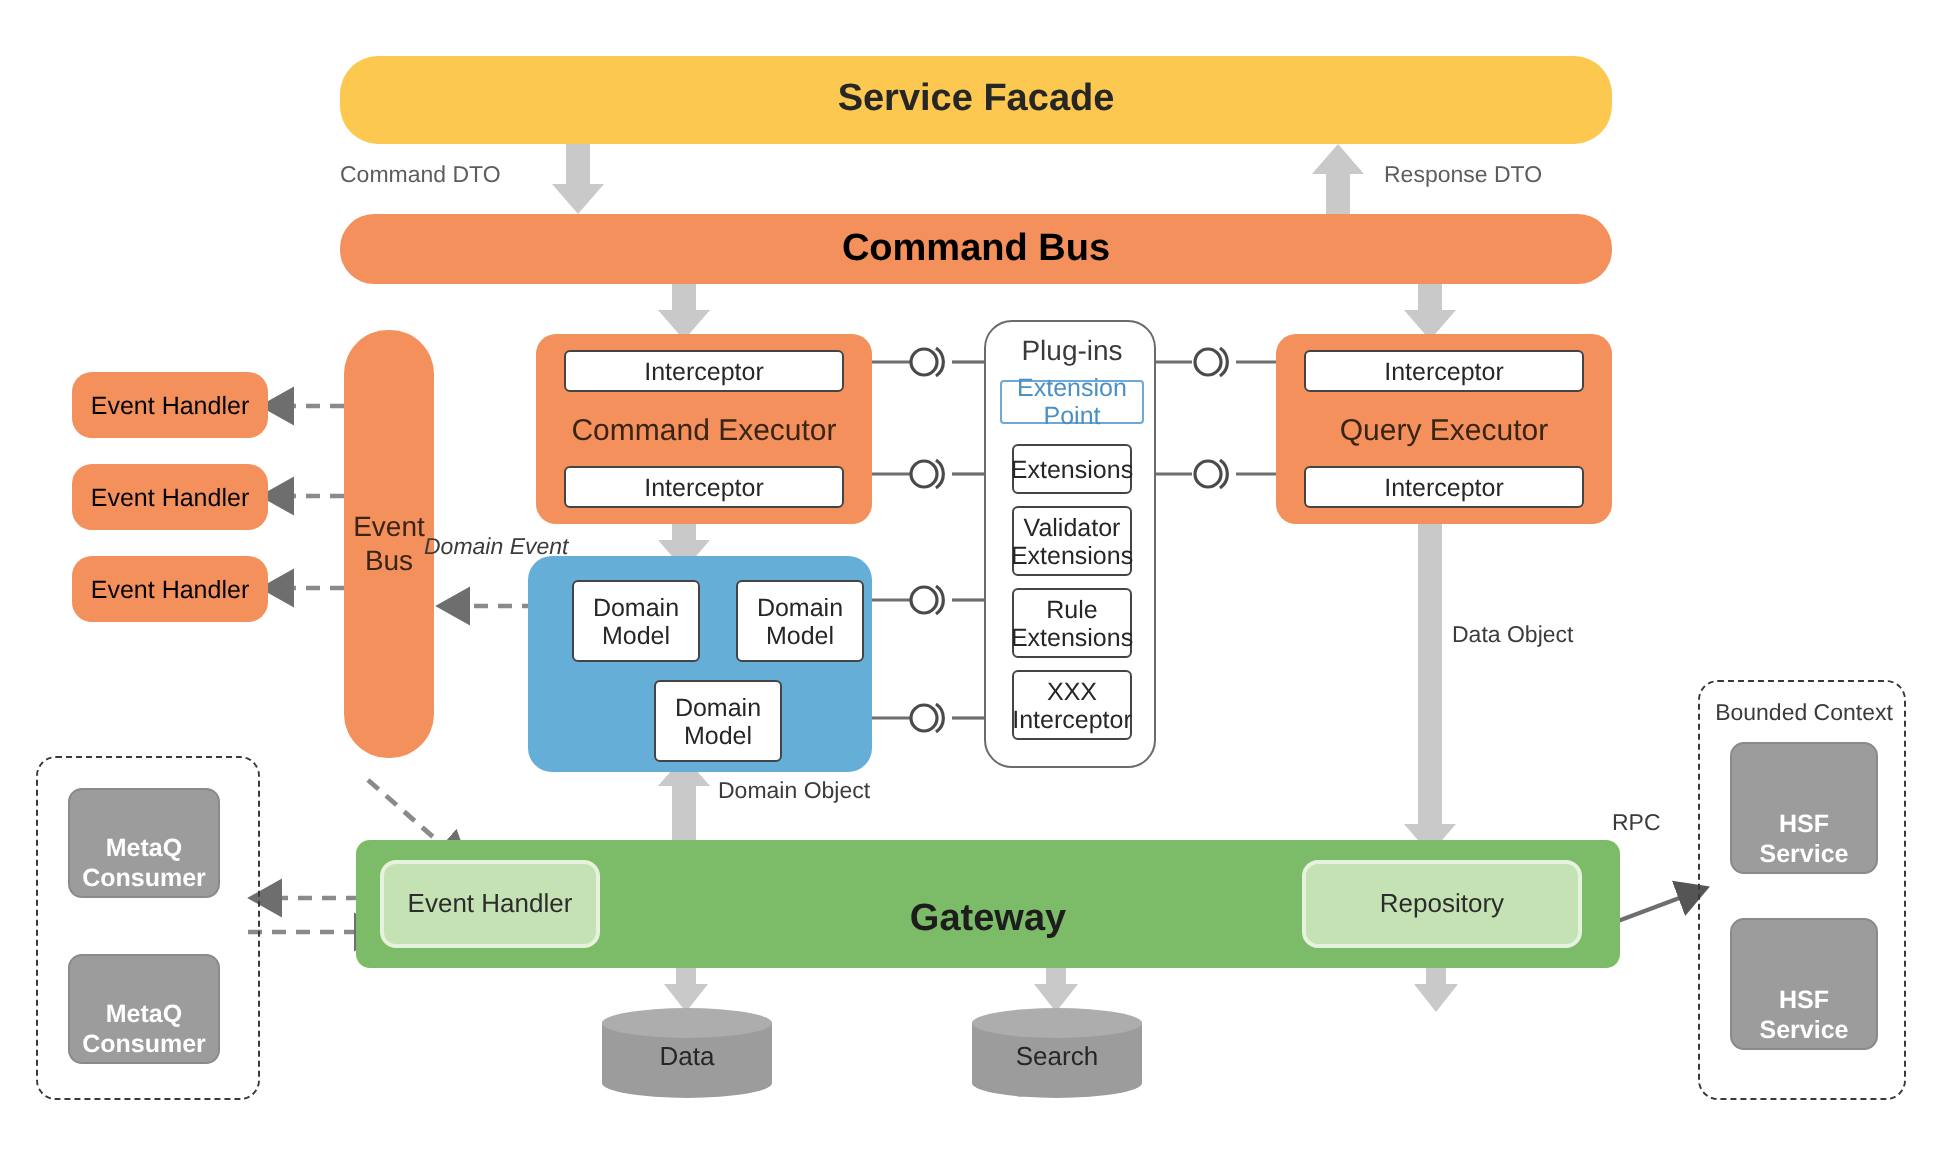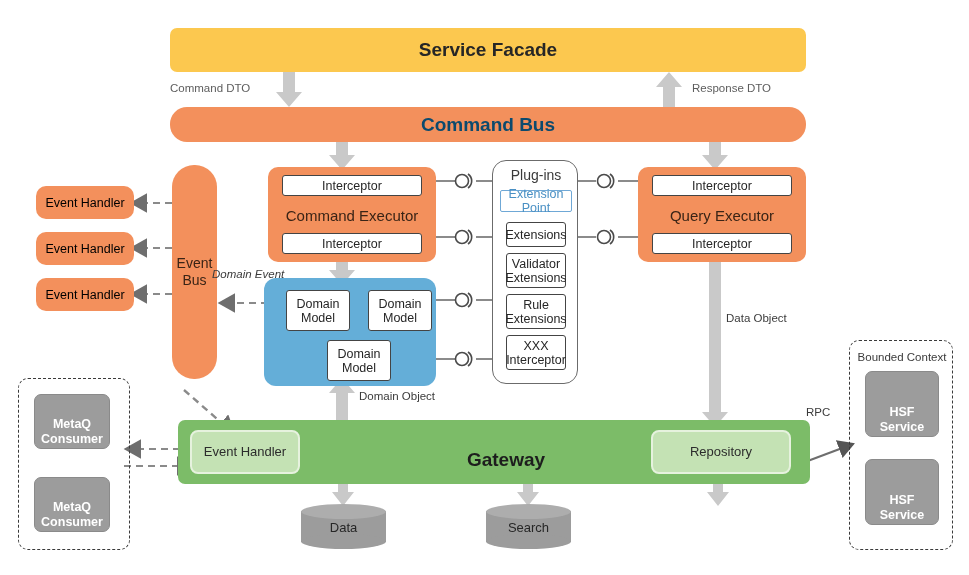--- a/index.html
+++ b/index.html
@@ -2,22 +2,22 @@
 <html><head>
 <meta charset="utf-8">
 <style>
   html,body{margin:0;padding:0;background:#ffffff;}
   body{font-family:"Liberation Sans","DejaVu Sans",sans-serif;}
   #stage{position:relative;width:969px;height:575px;overflow:hidden;background:#fff;}
   .abs{position:absolute;box-sizing:border-box;}
   .bx{display:flex;align-items:center;justify-content:center;text-align:center;line-height:1.12;}
 
   
-  .yellow{background:#FCC84F;border-radius:7px;color:#262626;font-size:19px;font-weight:bold;text-align:right;}
-  .orange-bar{background:#F3905C;border-radius:17px;color:#0c4a6e;font-size:19px;font-weight:bold;}
+  .yellow{background:#FCC84F;border-radius:19px;color:#262626;font-size:19px;font-weight:bold;text-align:right;}
+  .orange-bar{background:#F3905C;border-radius:17px;color:#000000;font-size:19px;font-weight:bold;}
   .orange-rnd{background:#F3905C;border-radius:10px;}
   .blue{background:#64AED8;border-radius:12px;}
   .green{background:#7CBC68;border-radius:7px;}
   .greenlt{background:#C4E2B4;border:2px solid #E6F2DE;border-radius:8px;color:#2c2c2c;font-size:13px;}
   .whitebox{background:#ffffff;border:1.6px solid #444;border-radius:3px;color:#262626;font-size:12.5px;}
   .plugwrap{background:#ffffff;border:1.8px solid #6b6b6b;border-radius:14px;}
   .extpoint{background:#ffffff;border:1.6px solid #6FA8D6;border-radius:2px;color:#4A90C4;font-size:12.5px;}
   .grayblk{background:#9C9C9C;border:1px solid #8a8a8a;border-radius:7px;color:#fff;font-size:12.5px;font-weight:bold;align-items:flex-end;}
   .dashbox{border:1.7px dashed #3a3a3a;border-radius:10px;background:transparent;}
   .lbl{color:#5d5d5d;font-size:11.5px;white-space:nowrap;}
@@ -235,21 +235,21 @@
     </div>
     <div class="abs bx whitebox" style="left:63px;top:62px;width:64px;height:41px;">
       <span>Domain Model</span>
     </div>
   </div>
   <div class="abs lbl-dk" style="left:359px;top:390px;">Domain Object</div>
 
   <div class="abs lbl-dk" style="left:726px;top:312px;">Data Object</div>
 
   <div class="abs green" style="left:178px;top:420px;width:632px;height:64px;">
-    <div class="abs bx" style="left:12px;top:0;width:632px;height:80px;color:#1d1d1d;font-size:19px;font-weight:bold;">Gateway</div>
+    <div class="abs bx" style="left:0;top:0;width:632px;height:80px;color:#1d1d1d;font-size:19px;font-weight:bold;">Gateway</div>
     <div class="abs bx greenlt" style="left:12px;top:10px;width:110px;height:44px;line-height:1.2;">
       <span>Event Handler</span>
     </div>
     <div class="abs bx greenlt" style="left:473px;top:10px;width:140px;height:44px;">
       <span>Repository</span>
     </div>
   </div>
 
   <div class="abs" style="left:301px;top:504px;width:85px;height:45px;">
     <div class="abs" style="left:0;top:7px;width:85px;height:31px;background:#9C9C9C;"></div>

